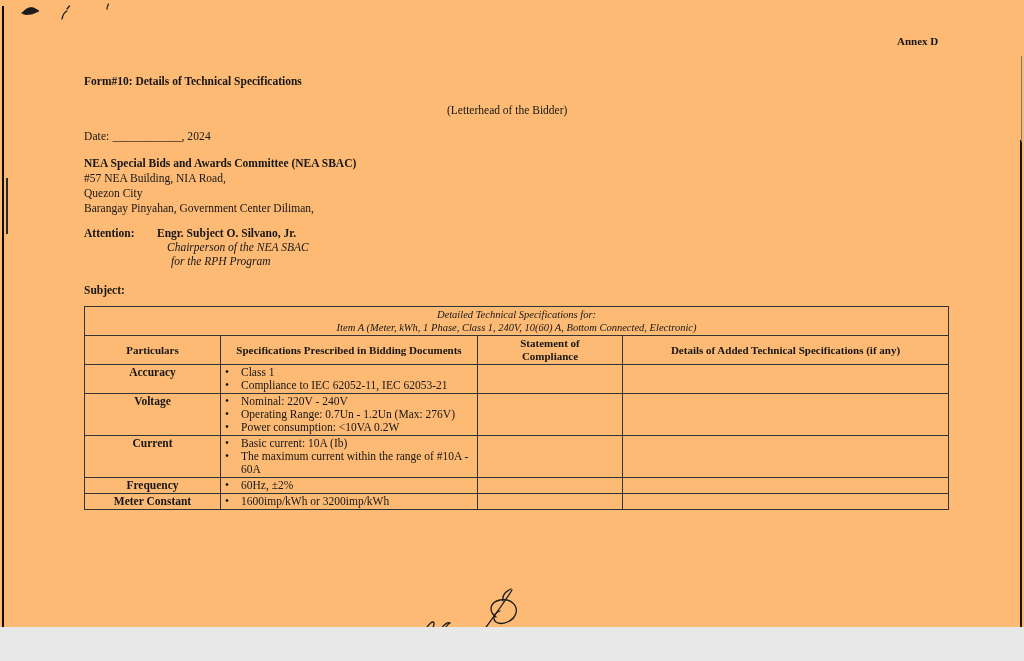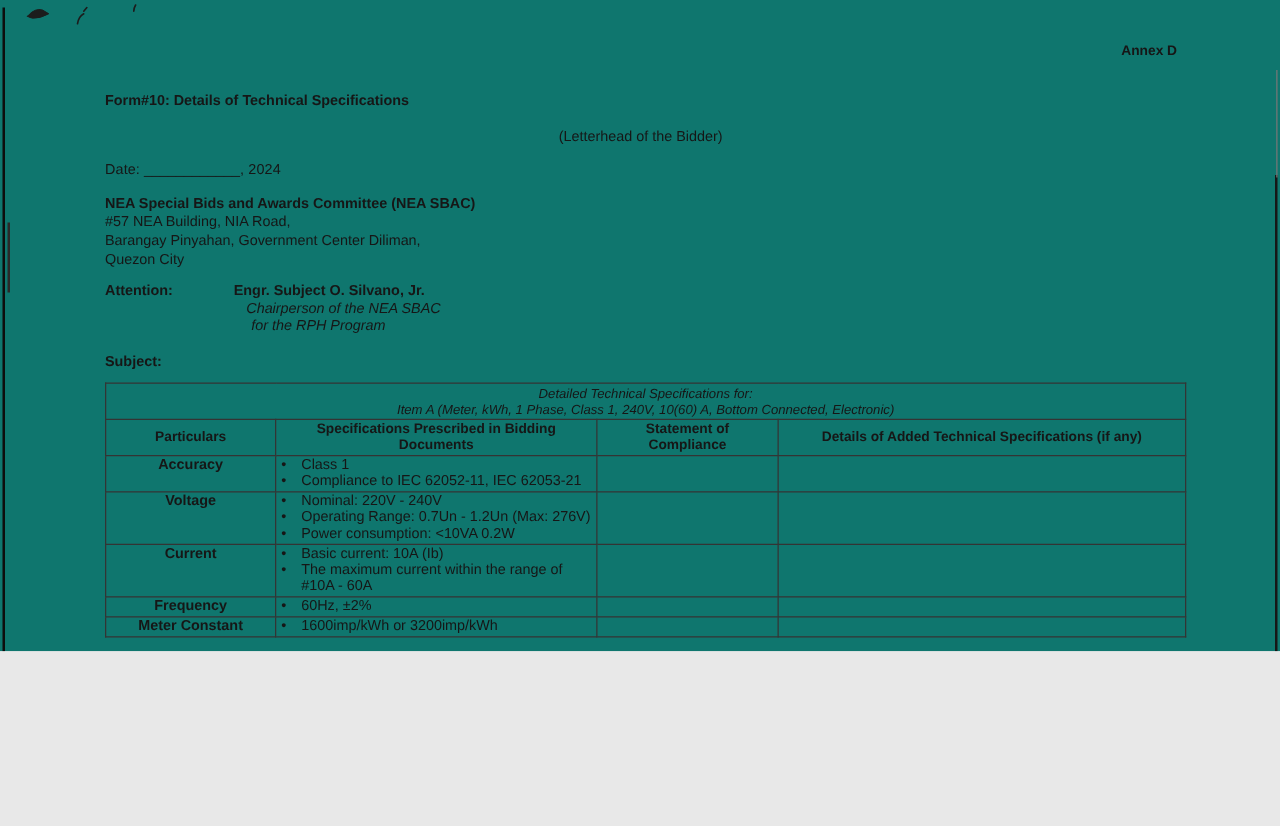--- a/index.html
+++ b/index.html
@@ -1,32 +1,32 @@
 <!DOCTYPE html>
 <html><head>
 <meta charset="utf-8">
 <style>
   html,body{margin:0;padding:0;background:#e8e8e8;}
   .page{
-    position:relative;width:1024px;height:521px;background:#0f766e;
-    font-family:Liberation Sans, sans-serif;color:#161616;overflow:hidden;
+    position:relative;width:1024px;height:627px;background:#fdba74;
+    font-family:Liberation Serif, serif;color:#161616;overflow:hidden;
   }
   
   .edge-left{position:absolute;left:2px;top:6px;width:2px;height:655px;background:#0d0d0d;}
   .edge-left2{position:absolute;left:6px;top:178px;width:2px;height:56px;background:#2a2a2a;}
   .edge-right{position:absolute;left:1020px;top:140px;width:2px;height:521px;background:#161616;}
   .edge-right-faint{position:absolute;left:1021px;top:56px;width:1px;height:86px;background:#777;}
   
   .annex{position:absolute;left:897px;top:35px;font-size:11px;font-weight:bold;}
   .form-title{position:absolute;left:84px;top:75px;font-size:11.5px;font-weight:bold;}
   .letterhead{position:absolute;left:447px;top:104px;font-size:11.5px;}
   .date-line{position:absolute;left:84px;top:130px;font-size:11.5px;letter-spacing:.1px;}
   .date-line .blank{letter-spacing:0;}
   .recipient{position:absolute;left:84px;top:156px;font-size:11.5px;line-height:14.9px;}
-  .attn,.subj{position:absolute;left:84px;display:flex;font-size:11.5px;line-height:14.2px;gap:30px;}
+  .attn,.subj{position:absolute;left:84px;display:flex;font-size:11.5px;line-height:14.2px;}
   .attn{top:226px;}
   .subj{top:283px;}
   .lbl{width:73px;flex:0 0 73px;font-weight:bold;}
   .bold{font-weight:bold;}
   .italic{font-style:italic;margin-left:10px;}
   .indent{padding-left:4px;}
   
   table.spec{
     position:absolute;left:84px;top:306px;width:864px;
     border-collapse:collapse;table-layout:fixed;
@@ -66,22 +66,22 @@
 
   <div class="annex">Annex D</div>
   <div class="form-title">Form#10: Details of Technical Specifications</div>
   <div class="letterhead">(Letterhead of the Bidder)</div>
 
   <div class="date-line"><span>Date:</span> <span class="blank">____________</span><span>, 2024</span></div>
 
   <div class="recipient">
     <div class="bold">NEA Special Bids and Awards Committee (NEA SBAC)</div>
     <div>#57 NEA Building, NIA Road,</div>
+    <div>Quezon City</div>
     <div>Barangay Pinyahan, Government Center Diliman,</div>
-    <div>Quezon City</div>
   </div>
 
   <div class="attn">
     <div class="lbl">Attention:</div>
     <div class="val">
       <div class="bold">Engr. Subject O. Silvano, Jr.</div>
       <div class="italic">Chairperson of the NEA SBAC</div>
       <div class="italic indent">for the RPH Program</div>
     </div>
   </div>

